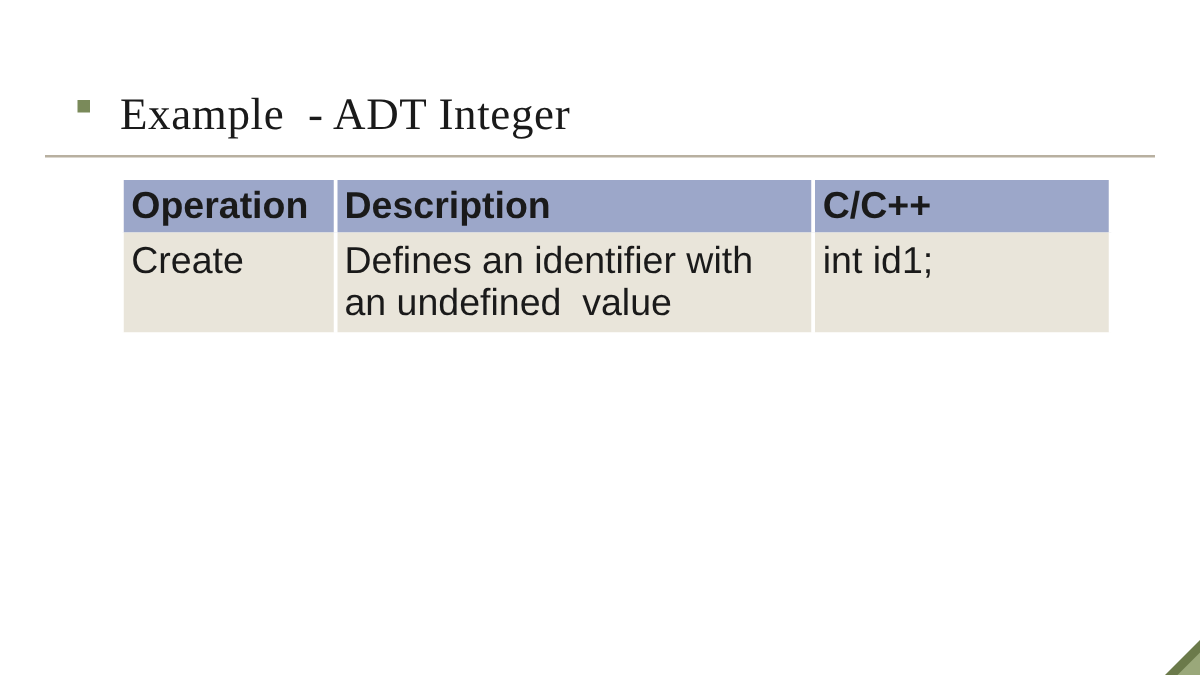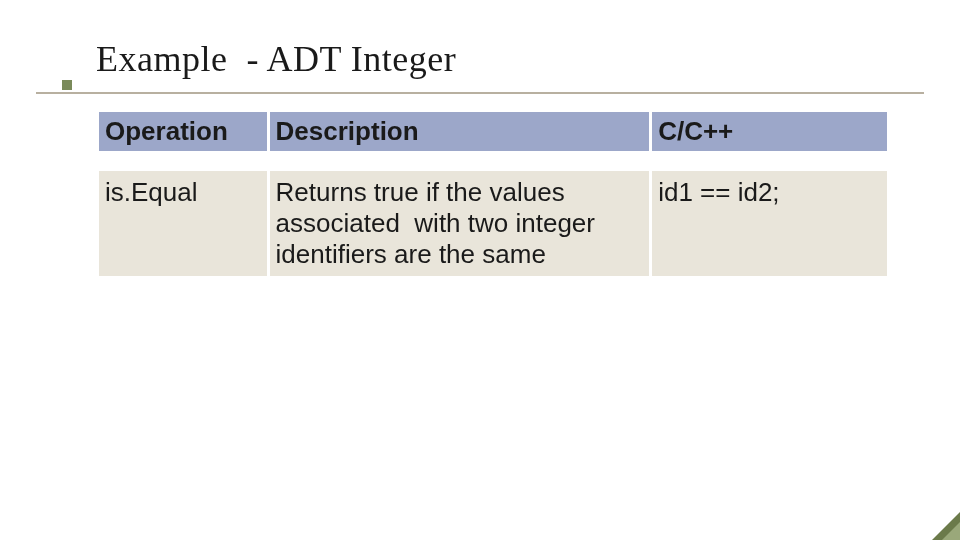--- a/index.html
+++ b/index.html
@@ -17,20 +17,21 @@
     }
     .slide {
       width: 100%;
       height: 100%;
       padding: 38px 0 0 0;
       position: relative;
     }
     .title-wrap {
       padding: 0 0 8px 96px;
       margin-bottom: 4px;
+      margin-top: 32px;
     }
     .title {
       font-family: "Times New Roman", Times, serif;
       font-size: 36px;
       color: #1a1a1a;
       font-weight: normal;
       letter-spacing: 0.5px;
     }
     .bullet {
       display: inline-block;
@@ -56,21 +57,21 @@
       width: 100%;
       border-collapse: collapse;
       table-layout: fixed;
     }
     col.c1 { width: 165px; }
     col.c2 { width: 370px; }
     col.c3 { width: 230px; }
     th, td {
       text-align: left;
       vertical-align: top;
-      font-size: 26px;
+      font-size: 30px;
       color: #1a1a1a;
       padding: 6px 8px 6px 6px;
       border-left: 3px solid #ffffff;
       border-right: 3px solid #ffffff;
     }
     thead th {
       background: #9ca7c9;
       font-weight: bold;
       padding-top: 4px;
       padding-bottom: 4px;
@@ -116,29 +117,29 @@
           <col class="c3">
       </colgroup>
       <thead>
         <tr>
           <th>Operation</th>
           <th>Description</th>
           <th>C/C++</th>
         </tr>
       </thead>
       <tbody>
+        <tr class="alt">
+          <td>Create</td>
+          <td>Defines an identifier with an undefined&nbsp; value</td>
+          <td>int id1;</td>
+        </tr>
         <tr class="spacer">
           <td></td>
             <td></td>
             <td></td>
-        </tr>
-        <tr class="alt">
-          <td>is.Equal</td>
-          <td>Returns true if the values associated&nbsp; with two integer identifiers are the same</td>
-          <td>id1 == id2;</td>
         </tr>
       </tbody>
     </table>
   </div>
 
   <svg class="corner-accent" viewBox="0 0 28 28">
     <polygon points="28,0 28,28 0,28" fill="#6b7a4a"></polygon>
     <polygon points="28,10 28,28 10,28" fill="#9aa87a"></polygon>
   </svg>
 

